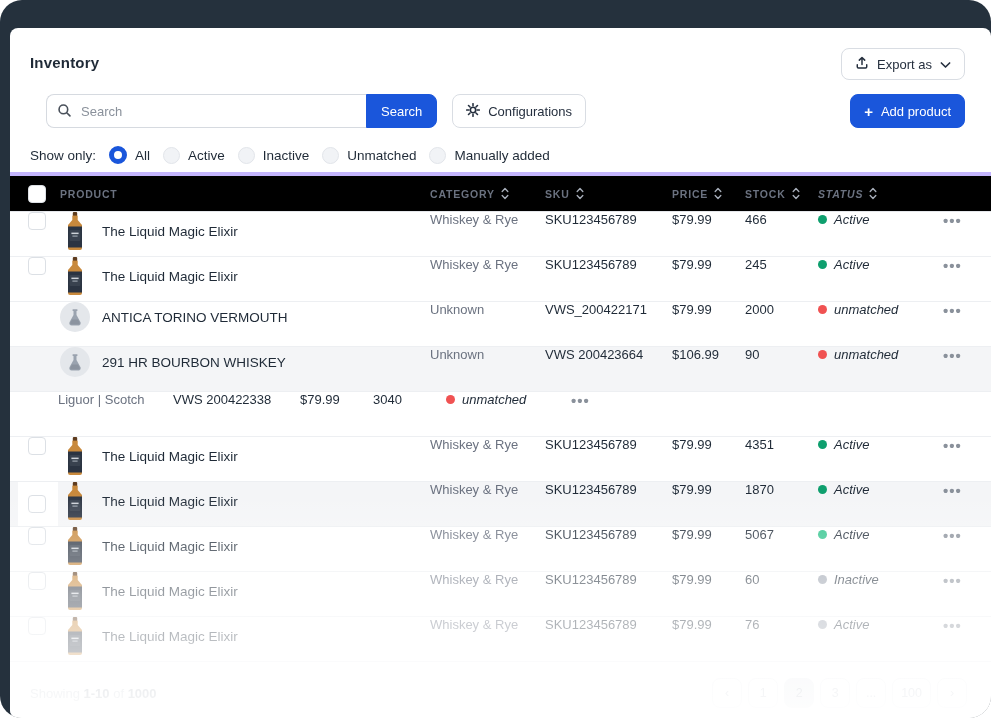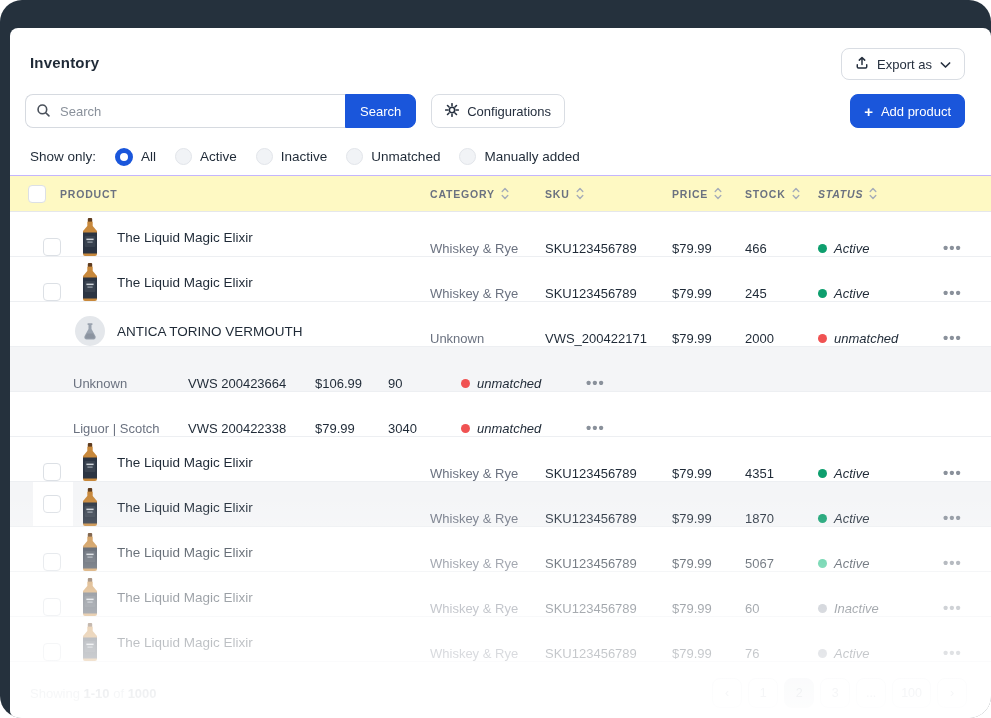--- a/index.html
+++ b/index.html
@@ -9,47 +9,47 @@
 
   
   .card-header { display:flex; justify-content:space-between; align-items:flex-start; padding:20px 26px 0 20px; }
   .page-title { font-size:15px; font-weight:700; letter-spacing:.2px; color:#1F2A37; margin-top:6px; }
   .btn { display:inline-flex; align-items:center; gap:8px; height:32px; padding:0 13px; background:#fff;
          border:1px solid #D9DDE3; border-radius:8px; font-size:13px; color:#252F3E; font-weight:500; cursor:pointer; font-family:inherit; }
   .btn svg { flex:0 0 auto; }
   .btn-primary { background:#1A56DB; border-color:#1A56DB; color:#fff; }
 
   
-  .toolbar { display:flex; align-items:center; padding:14px 26px 0 15px; }
+  .toolbar { display:flex; align-items:center; padding:14px 26px 0 36px; }
   .search-group { display:flex; align-items:stretch; }
   .search-box { position:relative; }
   .search-box input { width:320px; height:34px; border:1px solid #D6DAE0; border-right:none; border-radius:8px 0 0 8px;
                       padding:0 10px 0 34px; font-size:13px; color:#1F2A37; outline:none; font-family:inherit; }
   .search-box input::placeholder { color:#8A919B; }
   .search-box .mag { position:absolute; left:11px; top:9px; }
   .search-btn { height:34px; padding:0 14px; background:#1A56DB; color:#fff; border:1px solid #1A56DB;
                 border-radius:0 8px 8px 0; font-size:13px; font-weight:500; cursor:pointer; font-family:inherit; }
   .toolbar .btn { height:34px; }
   .gap-l { margin-left:15px; }
   .push-r { margin-left:auto; }
   .plus { font-size:15px; font-weight:600; line-height:1; }
 
   
-  .filter-row { display:flex; align-items:center; gap:19px; padding:0 20px; height:38px; margin-top:10px;
-                border-bottom:1px solid #c4b5fd; font-size:13.5px; color:#1F2A37; }
+  .filter-row { display:flex; align-items:center; gap:13px; padding:0 20px; height:38px; margin-top:10px;
+                border-bottom:4px solid #c4b5fd; font-size:13.5px; color:#1F2A37; }
   .radio-opt { display:inline-flex; align-items:center; gap:8px; cursor:pointer; }
   .radio { width:17px; height:17px; border-radius:50%; background:#F1F3F6; border:1px solid #E2E5EA; }
   .radio.selected { width:18px; height:18px; background:#fff; border:5px solid #1A56DB; }
 
   
-  .thead { display:flex; align-items:center; height:36px; background:#fef9c3; border-bottom:1px solid #E5E7EB;
+  .thead { display:flex; align-items:center; height:36px; background:#000000; border-bottom:1px solid #E5E7EB;
            padding:0 16px 0 8px; }
   .th { display:flex; align-items:center; gap:6px; font-size:10.5px; font-weight:700; letter-spacing:.8px;
         color:#6B7280; text-transform:uppercase; }
-  .trow { display:flex; align-items:flex-end; height:45px; border-bottom:1px solid #EDEFF2; padding:0 16px 0 23px;
+  .trow { display:flex; align-items:flex-start; height:45px; border-bottom:1px solid #EDEFF2; padding:0 16px 0 8px;
           font-size:13px; background:#fff; }
   .trow--hl { background:#F4F5F7; }
   .trow--hl-skip { background:#F4F5F7; }
   .trow--hl-skip .cell-check { background:#fff; align-self:stretch; display:flex; align-items:center; }
   .cell { flex:0 0 auto; }
   .cell-check { width:40px; display:flex; align-items:center; }
   .cell-product { flex:1 1 auto; display:flex; align-items:center; gap:12px; padding-left:2px; min-width:0; }
   .cell-category { width:115px; color:#6B7280; }
   .cell-sku { width:127px; color:#1F2A37; }
   .cell-price { width:73px; color:#1F2A37; }
@@ -290,20 +290,28 @@
       <div class="cell cell-stock">2000</div>
       <div class="cell cell-status">
           <span class="dot" style="background-color: rgb(240, 82, 82);"></span>
           <span>unmatched</span>
         </div>
       <div class="cell cell-menu">•••</div>
     </div>
 
     <div class="trow trow--hl">
       <div class="cell cell-check"></div>
+      <div class="cell cell-product">
+        <span class="prod-icon">
+            <svg width="30" height="30">
+              <use href="#i-flask"></use>
+            </svg>
+          </span>
+        <span class="prod-name">291 HR BOURBON WHISKEY</span>
+      </div>
       <div class="cell cell-category">Unknown</div>
       <div class="cell cell-sku">VWS 200423664</div>
       <div class="cell cell-price">$106.99</div>
       <div class="cell cell-stock">90</div>
       <div class="cell cell-status">
           <span class="dot" style="background-color: rgb(240, 82, 82);"></span>
           <span>unmatched</span>
         </div>
       <div class="cell cell-menu">•••</div>
     </div>

